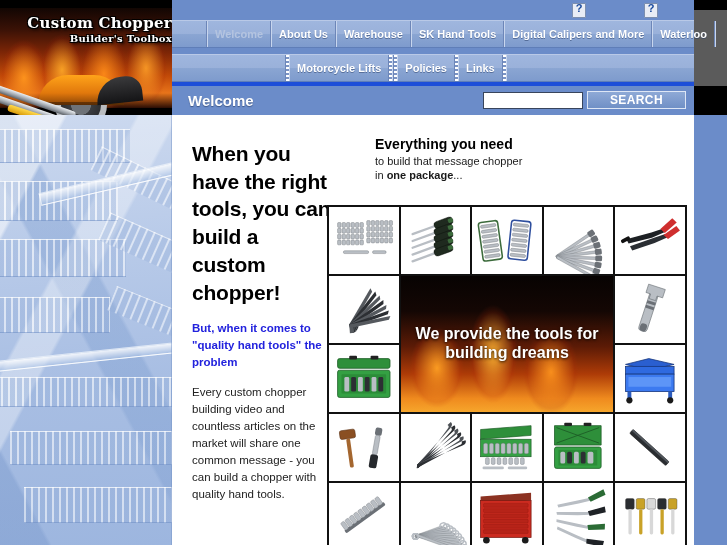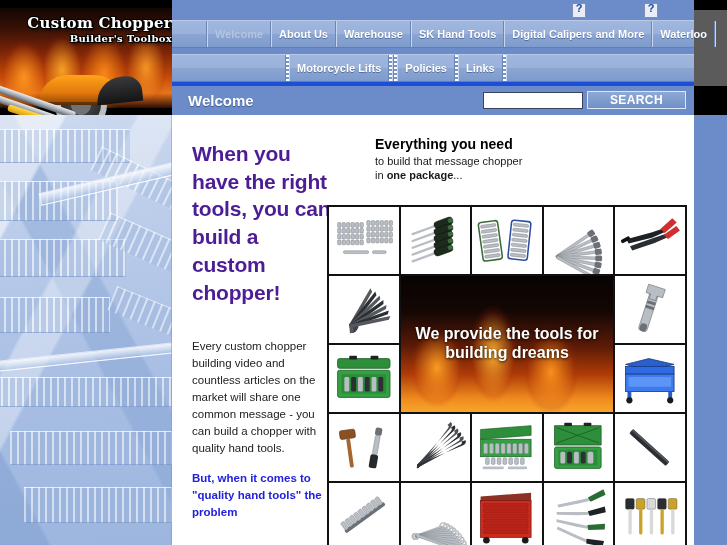--- a/index.html
+++ b/index.html
@@ -241,23 +241,23 @@
     overflow: hidden;
   }
 
   
   .copy-col {
     position: absolute; left: 20px; top: 25px; width: 140px;
   }
   .headline {
     font-size: 21px;
     font-weight: bold;
-    color: #4c1d95;
+    color: #000000;
     line-height: 1.32;
-    margin: 0 0 32px 0;
+    margin: 0 0 14px 0;
     letter-spacing: -.2px;
   }
   .body-p {
     font-size: 11.5px;
     color: #222222;
     line-height: 1.48;
     margin: 0 0 13px 0;
   }
   .body-p.blue {
     color: #2222dd;
@@ -407,22 +407,22 @@
     <div class="sb-diag" style="left:112px; top:170px;width:104px; height:26px; transform:rotate(22deg);"></div>
     <div class="sb-beam" style="left:40px; top:78px;  width:150px; height:13px; transform:rotate(-13deg);"></div>
     <div class="sb-beam" style="left:-4px; top:246px; width:190px; height:11px; transform:rotate(-6deg);"></div>
     <div class="sb-border-r"></div>
   </div>
 
   <div class="content">
 
     <div class="copy-col">
       <h1 class="headline">When you have the right tools, you can build a custom chopper!</h1>
+      <p class="body-p blue">But, when it comes to "quality hand tools" the problem</p>
       <p class="body-p">Every custom chopper building video and countless articles on the market will share one common message - you can build a chopper with quality hand tools.</p>
-      <p class="body-p blue">But, when it comes to "quality hand tools" the problem</p>
     </div>
 
     <div class="promo-col">
       <p class="promo-head">Everything you need</p>
       <p class="promo-sub">
         <span>to build that message chopper</span><br>
         <span>in </span><b>one package</b><span>...</span>
       </p>
     </div>
 

